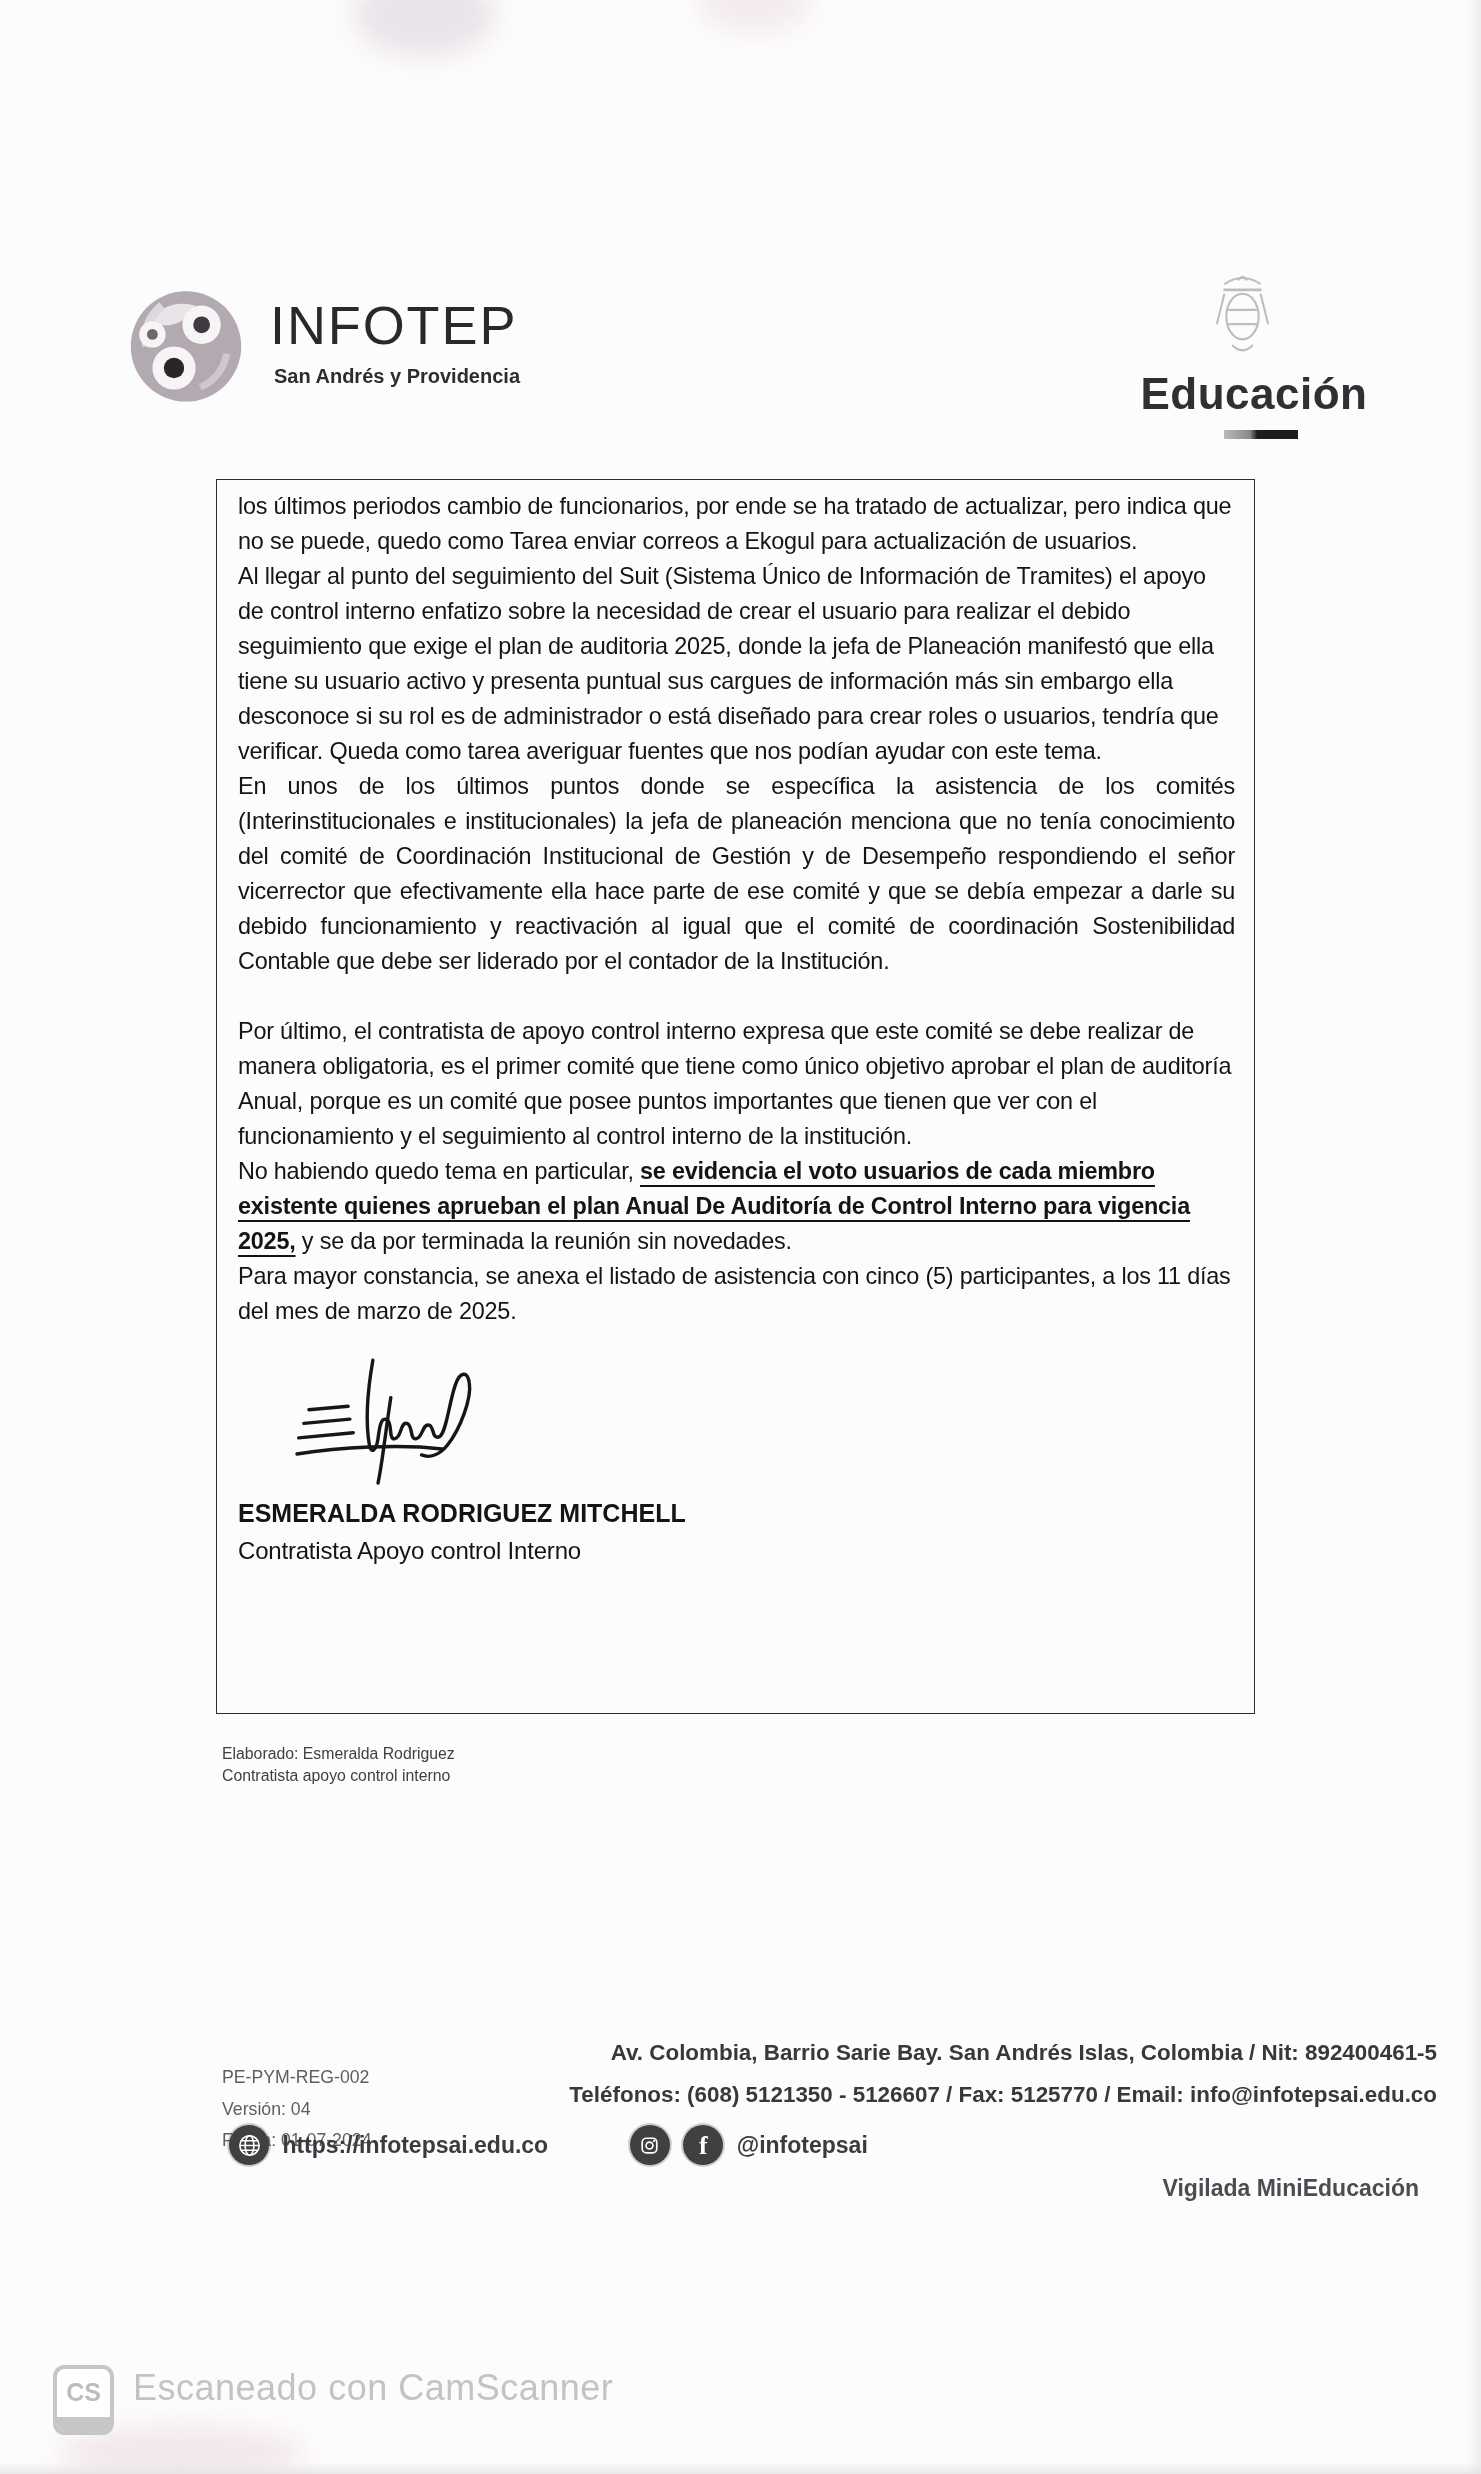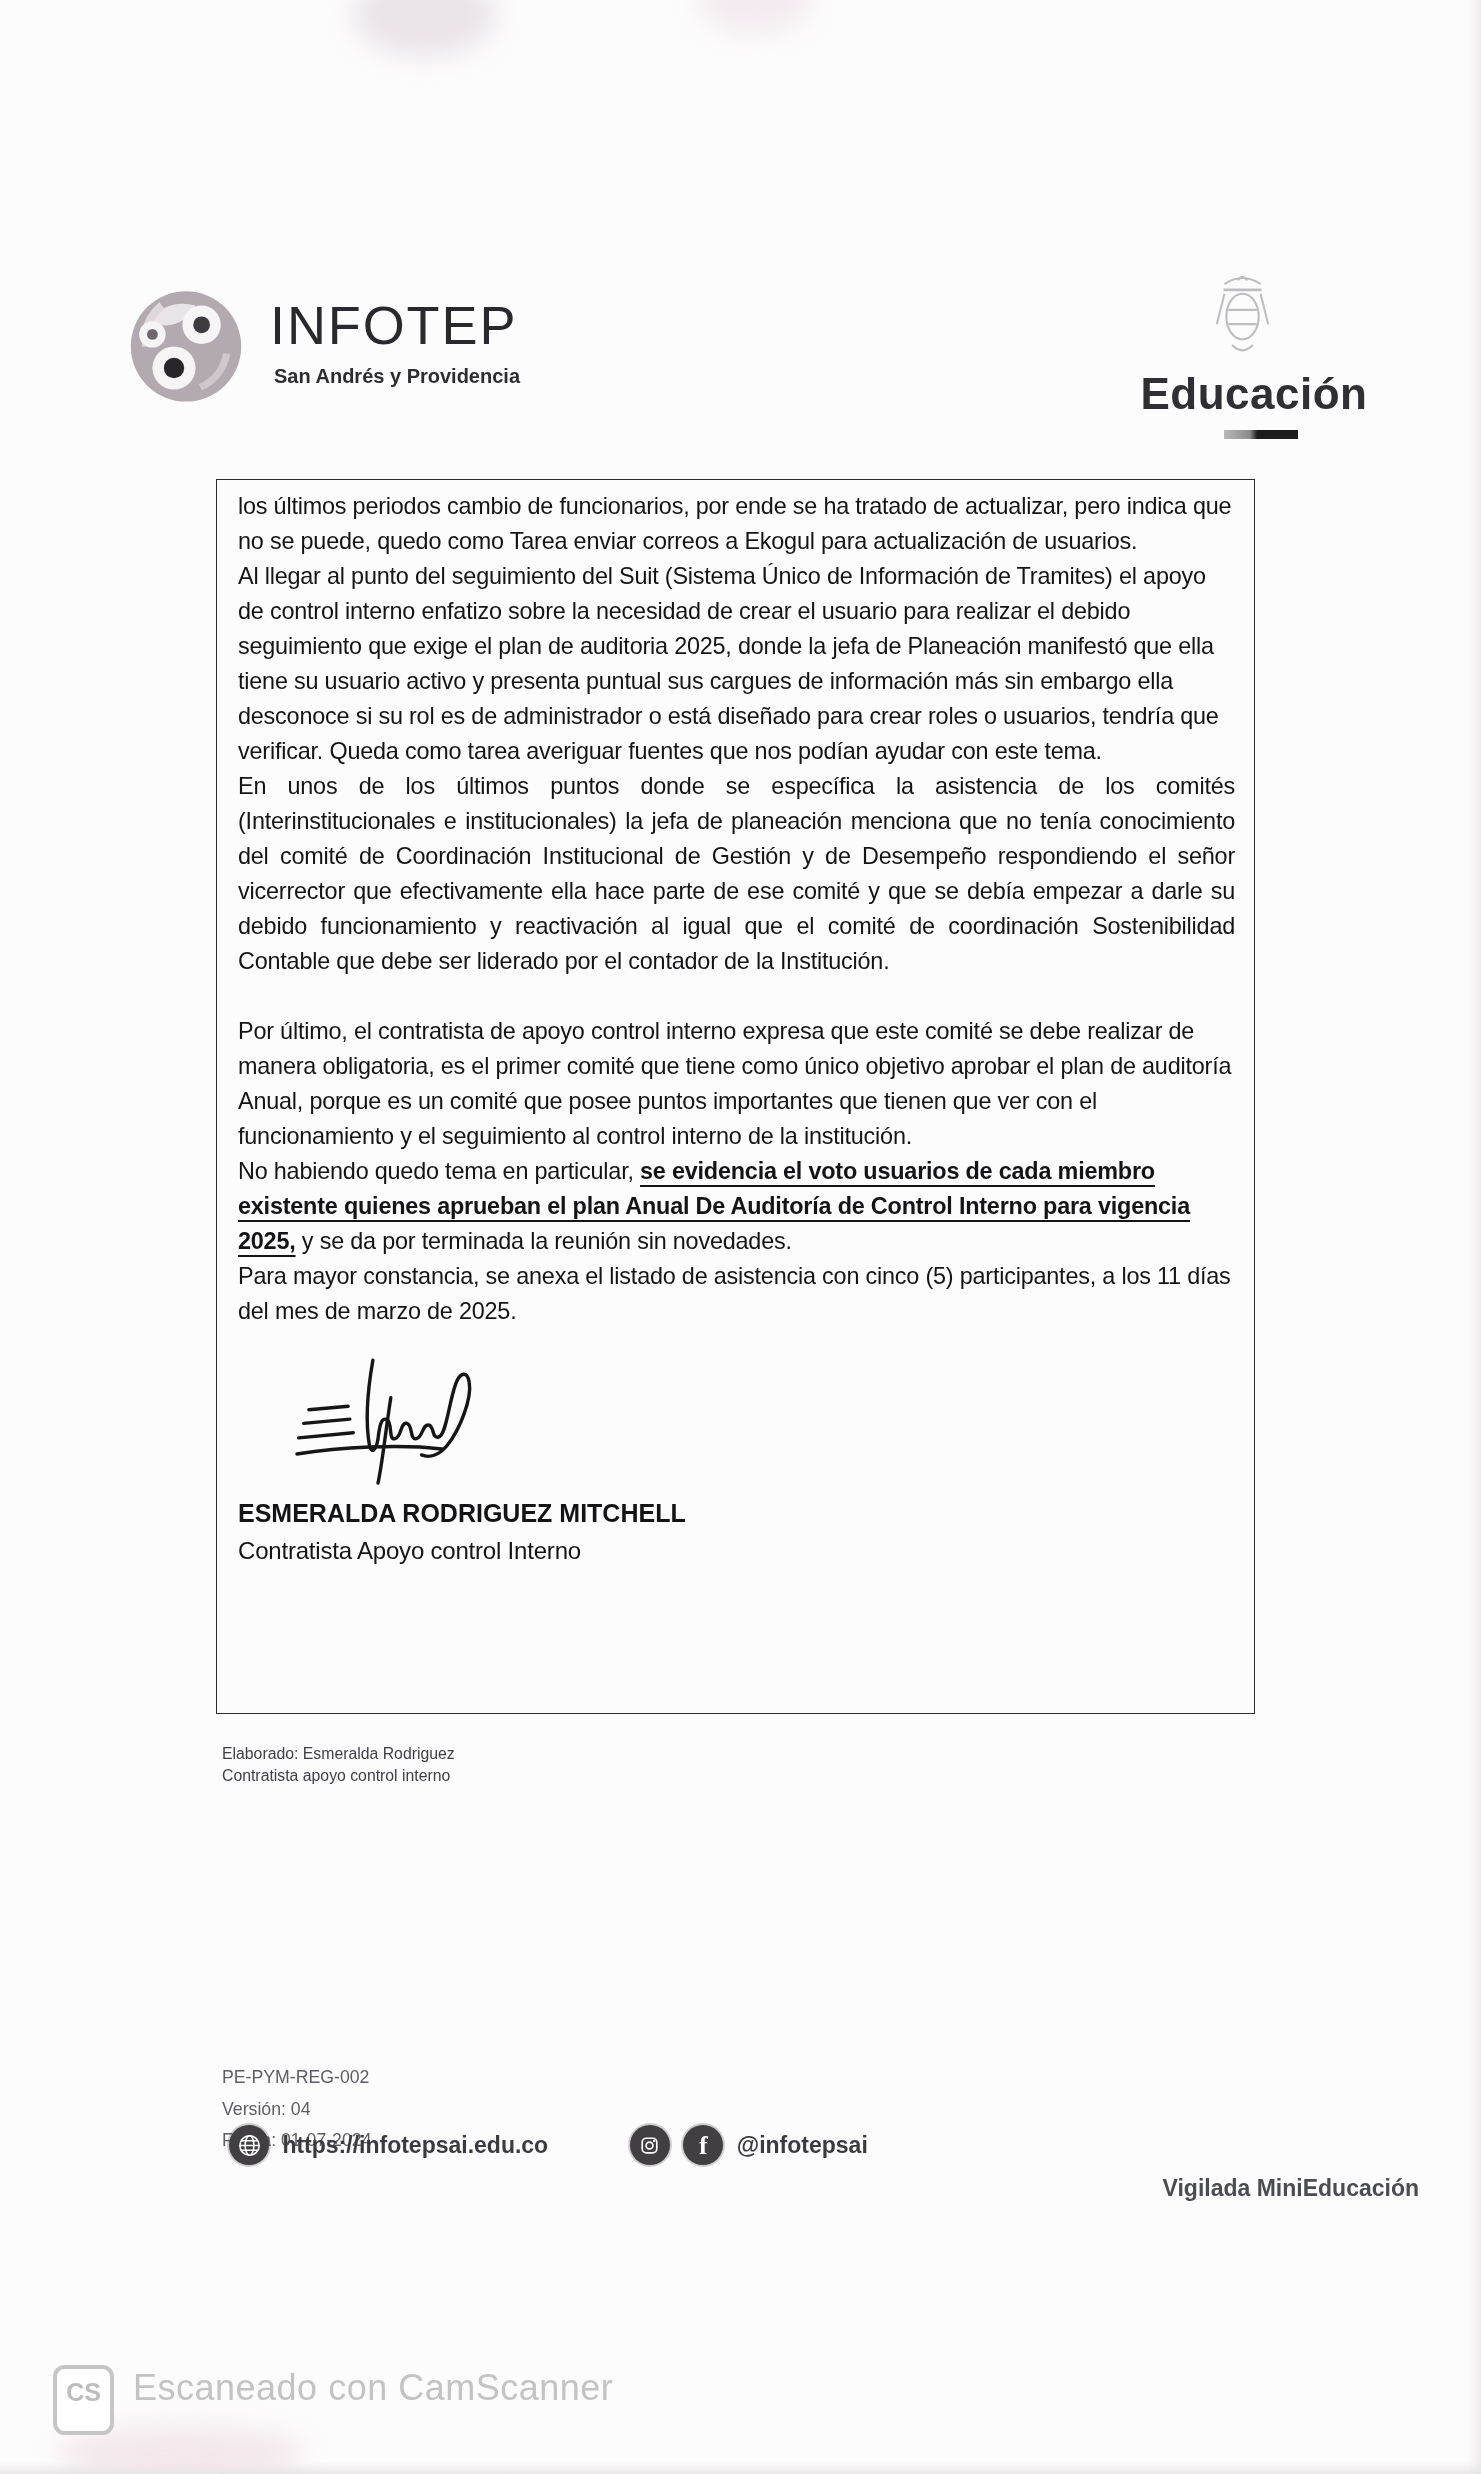--- a/index.html
+++ b/index.html
@@ -59,21 +59,21 @@
   .f-web-row .spacer{width:55px;}
   .badge{width:40px; height:40px; border-radius:50%; background:#413f41; color:#fff;
     display:inline-flex; align-items:center; justify-content:center; flex:0 0 auto;
     box-shadow:0 0 0 1.9px rgba(65,63,65,.25);}
   .fb-f{font-weight:bold; font-size:26px; font-family:"Liberation Serif", serif; transform:translateY(1px);}
   .f-vigilada{position:absolute; top:2175px; right:63px; font-size:23px; font-weight:600; color:#4b4b52;margin-left:43px;}
 
   
   .cs-badge{position:absolute; left:53px; top:2365px; width:61px; height:70px;
     border:4.8px solid #c6c6c6; border-radius:11.5px; box-sizing:border-box; overflow:hidden;
-    display:flex; flex-direction:column; background:#fff;align-items:center;}
+    display:flex; flex-direction:column; background:#fff;}
   .cs-badge-label{flex:1; display:flex; align-items:center; justify-content:center;
     font-weight:bold; font-size:25px; color:#bdbdbd;}
   .cs-badge-band{height:14.3px; background:#c6c6c6;}
   .cs-label{position:absolute; left:133px; top:2367px; font-size:36px; color:#c3c3c3; letter-spacing:0.5px;}
 </style>
 </head>
 <body>
 
 <div class="page">
 
@@ -144,20 +144,24 @@
     <div>Elaborado: Esmeralda Rodriguez</div>
     <div>Contratista apoyo control interno</div>
   </div>
 
   <div class="f-code">
     <div>PE-PYM-REG-002</div>
     <div>Versión: 04</div>
     <div>Fecha: 01-07-2024</div>
   </div>
 
+  <div class="f-address">
+    <div>Av. Colombia, Barrio Sarie Bay. San Andrés Islas, Colombia / Nit: 892400461-5</div>
+    <div>Teléfonos: (608) 5121350 - 5126607 / Fax: 5125770 / Email: info@infotepsai.edu.co</div>
+  </div>
 
   <div class="f-web-row">
     <span class="badge">
       <svg width="29" height="29" viewBox="0 0 24 24">
         <g stroke="#fff" stroke-width="1.3" fill="none">
           <circle cx="12" cy="12" r="8"></circle>
           <ellipse cx="12" cy="12" rx="3.6" ry="8"></ellipse>
           <path d="M4,12 h16 M5.2,8 h13.6 M5.2,16 h13.6"></path>
         </g>
       </svg>

